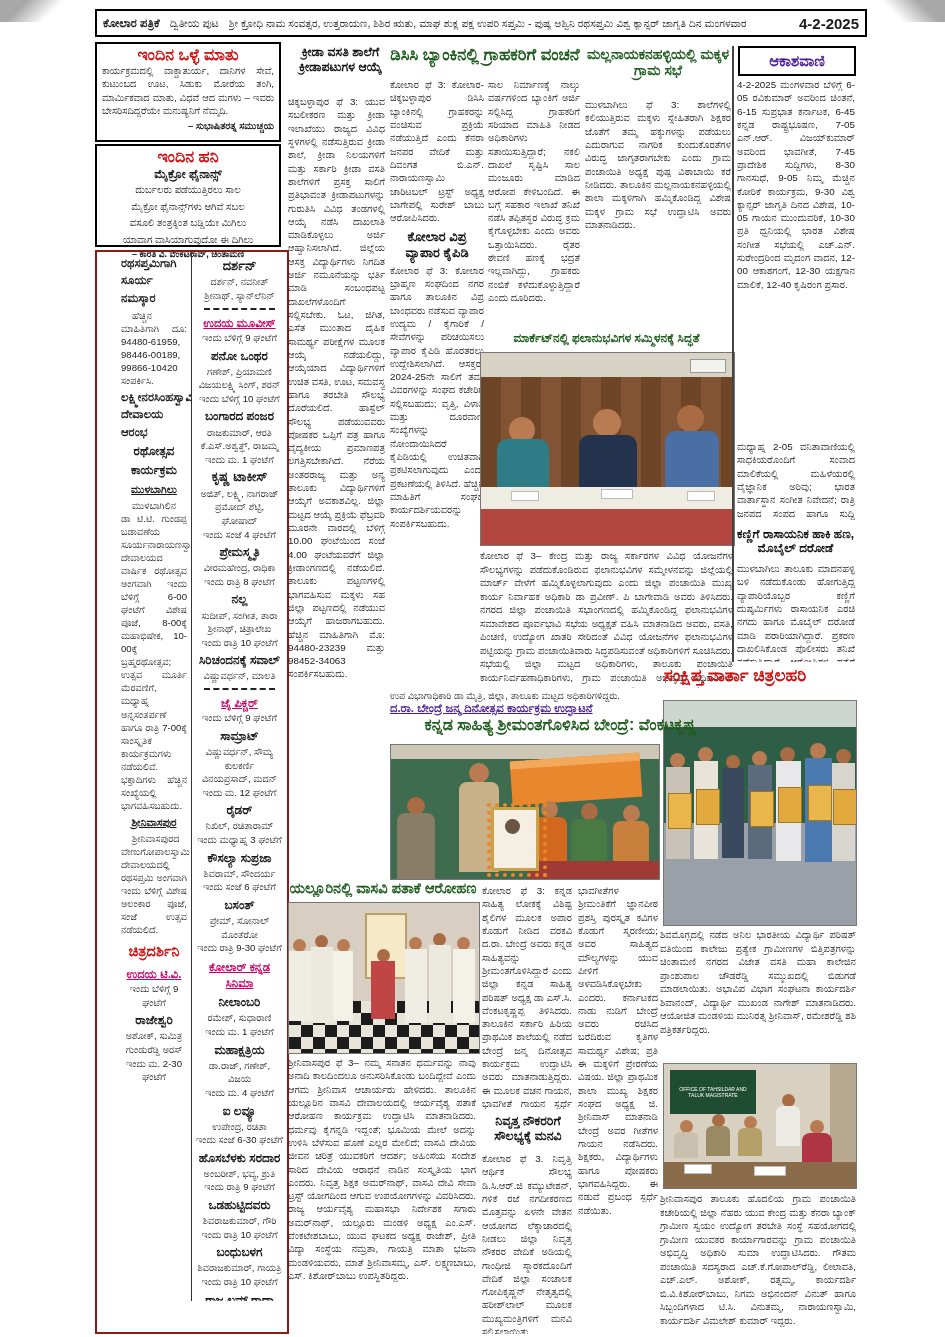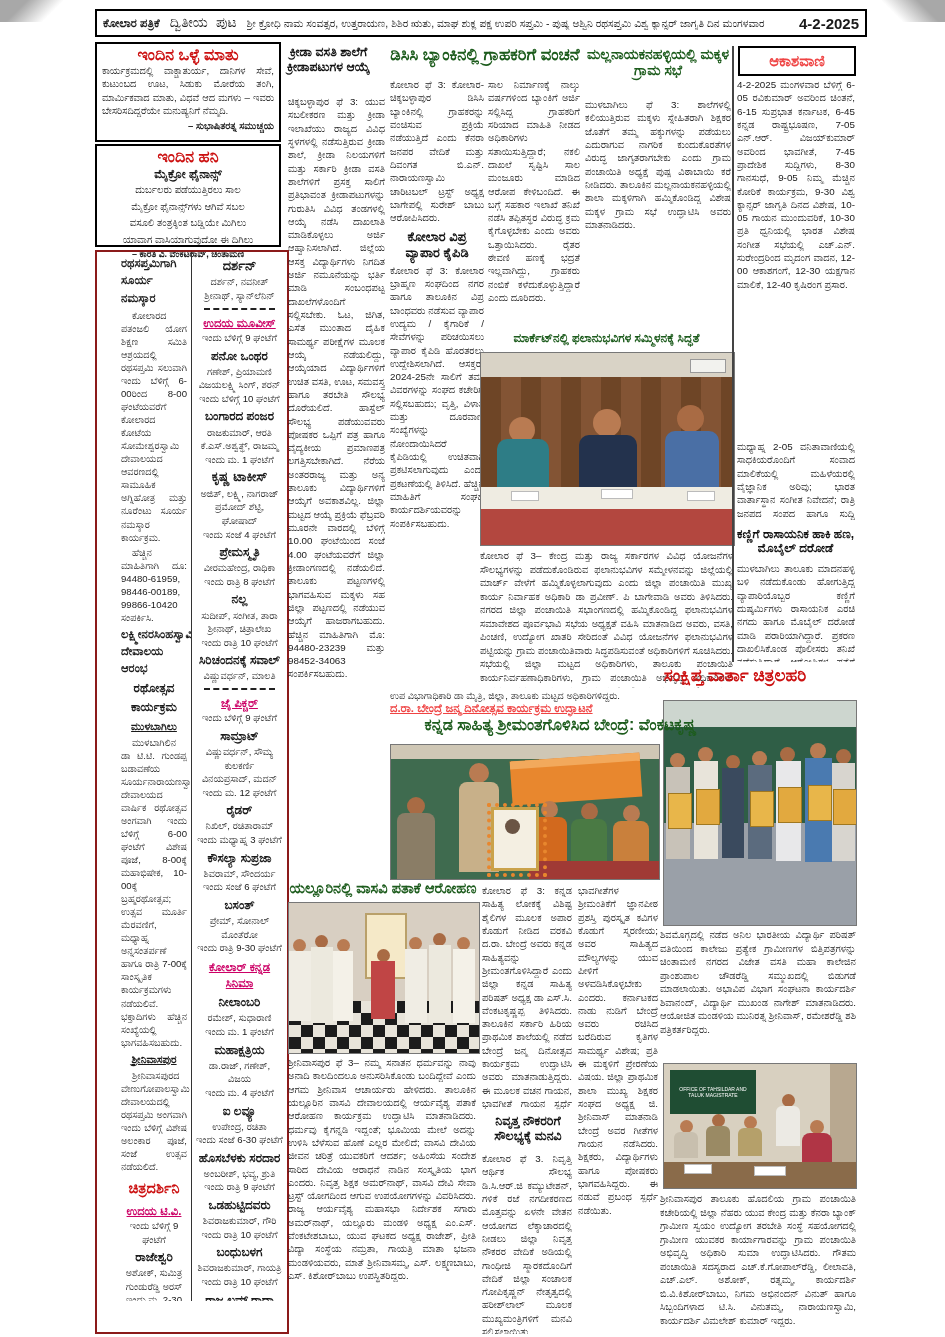--- a/index.html
+++ b/index.html
@@ -6,26 +6,26 @@
   body{width:945px;height:1337px;position:relative;background:#ffffff;
        font-family:"Liberation Sans","DejaVu Sans",sans-serif;color:#1a1a1a;}
   .abs{position:absolute;}
   .corner{position:absolute;top:0;height:22px;width:70px;}
   .corner.l{left:0;background:linear-gradient(135deg,#a8a8a8 0 30%,transparent 70%);}
   .corner.r{right:0;background:linear-gradient(225deg,#a8a8a8 0 30%,transparent 70%);}
   
   .masthead{left:95px;top:9px;width:756px;height:24px;border:2px solid #000;
             display:flex;align-items:center;gap:10px;padding:0 6px;background:#fff;}
   .masthead .paper{font-weight:bold;font-size:11.5px;white-space:nowrap;}
-  .masthead .pg{font-size:14px;white-space:nowrap;font-family:Liberation Mono, monospace;}
+  .masthead .pg{font-size:11px;white-space:nowrap;}
   .masthead .alm{font-size:10.5px;flex:1;white-space:nowrap;overflow:hidden;}
   .masthead .date{font-weight:bold;font-size:15px;white-space:nowrap;}
   
   .bx{border:2px solid #000;background:#fff;}
-  .green{color:#ef4444;}
+  .green{color:#4c1d95;}
   .headline-g{color:#1d5c1d;font-weight:bold;text-align:center;line-height:1.15;}
   .headline-k{color:#111;font-weight:bold;text-align:center;line-height:1.2;}
   .bodytext{font-size:9.8px;text-align:justify;line-height:1.36;overflow:hidden;}
   .bodytext::first-line{}
   .cap{font-size:9.8px;text-align:justify;line-height:1.38;overflow:hidden;}
   .titleRed{color:#cc1111;font-weight:bold;text-align:center;}
   
   .ln{text-align:center;line-height:1.42;}
   .ln-h{font-weight:bold;font-size:11.5px;text-align:left;line-height:1.5;}
   .ln-hc{font-weight:bold;font-size:12px;margin-top:2px;}
@@ -83,21 +83,20 @@
       <div class="ln ln-hl">ಯಾವಾಗ ವಾಸಿಯಾಗುವುದೋ ಈ ದಿಗಿಲು</div>
     </div>
   <div style="font-size:9px;font-weight:bold;text-align:center;margin-top:1px;">– ಕಾರತಿ ವಿ. ವೆಂಕಟರಾವ್, ಚಿಂತಾಮಣಿ</div>
 </div>
 
 <div class="abs progbox">
   <div class="progcols">
     <div class="progcol leftc">
         <div class="ln ln-h">ರಥಸಪ್ತಮಿಗಾಗಿ</div>
         <div class="ln ln-h">ಸೂರ್ಯ ನಮಸ್ಕಾರ</div>
-        <div class="ln ln-p">ಕೋಲಾರದ ಪತಂಜಲಿ ಯೋಗ ಶಿಕ್ಷಣ ಸಮಿತಿ ಆಶ್ರಯದಲ್ಲಿ ರಥಸಪ್ತಮಿ ಸಲುವಾಗಿ ಇಂದು ಬೆಳಿಗ್ಗೆ 6-00ರಿಂದ 8-00 ಘಂಟೆಯವರೆಗೆ ಕೋಲಾರದ ಕೋಟೆಯ ಸೋಮೇಶ್ವರಸ್ವಾಮಿ ದೇವಾಲಯದ ಆವರಣದಲ್ಲಿ ಸಾಮೂಹಿಕ ಅಗ್ನಿಹೋತ್ರ ಮತ್ತು ನೂರೆಂಟು ಸೂರ್ಯ ನಮಸ್ಕಾರ ಕಾರ್ಯಕ್ರಮ.</div>
         <div class="ln ln-p">ಹೆಚ್ಚಿನ ಮಾಹಿತಿಗಾಗಿ ದೂ: 94480-61959, 98446-00189, 99866-10420 ಸಂಪರ್ಕಿಸಿ.</div>
         <div class="ln ln-h">ಲಕ್ಷ್ಮೀನರಸಿಂಹಸ್ವಾಮಿ</div>
         <div class="ln ln-h">ದೇವಾಲಯ ಆರಂಭ</div>
         <div class="ln ln-hc">ರಥೋತ್ಸವ</div>
         <div class="ln ln-hc">ಕಾರ್ಯಕ್ರಮ</div>
         <div class="ln ln-u">ಮುಳಬಾಗಿಲು</div>
         <div class="ln ln-p">ಮುಳಬಾಗಿಲಿನ ಡಾ ಟಿ.ಟಿ. ಗುಂಡಪ್ಪ ಬಡಾವಣೆಯ ಸೂರ್ಯನಾರಾಯಣಸ್ವಾಮಿ ದೇವಾಲಯದ ವಾರ್ಷಿಕ ರಥೋತ್ಸವ ಅಂಗವಾಗಿ ಇಂದು ಬೆಳಿಗ್ಗೆ 6-00 ಘಂಟೆಗೆ ವಿಶೇಷ ಪೂಜೆ, 8-00ಕ್ಕೆ ಮಹಾಭಿಷೇಕ, 10-00ಕ್ಕೆ ಬ್ರಹ್ಮರಥೋತ್ಸವ; ಉತ್ಸವ ಮೂರ್ತಿ ಮೆರವಣಿಗೆ, ಮಧ್ಯಾಹ್ನ ಅನ್ನಸಂತರ್ಪಣೆ ಹಾಗೂ ರಾತ್ರಿ 7-00ಕ್ಕೆ ಸಾಂಸ್ಕೃತಿಕ ಕಾರ್ಯಕ್ರಮಗಳು ನಡೆಯಲಿವೆ. ಭಕ್ತಾದಿಗಳು ಹೆಚ್ಚಿನ ಸಂಖ್ಯೆಯಲ್ಲಿ ಭಾಗವಹಿಸಬಹುದು.</div>
         <div class="ln ln-u">ಶ್ರೀನಿವಾಸಪುರ</div>
         <div class="ln ln-p">ಶ್ರೀನಿವಾಸಪುರದ ವೇಣುಗೋಪಾಲಸ್ವಾಮಿ ದೇವಾಲಯದಲ್ಲಿ ರಥಸಪ್ತಮಿ ಅಂಗವಾಗಿ ಇಂದು ಬೆಳಿಗ್ಗೆ ವಿಶೇಷ ಅಲಂಕಾರ ಪೂಜೆ, ಸಂಜೆ ಉತ್ಸವ ನಡೆಯಲಿದೆ.</div>
         <div class="ln ln-r">ಚಿತ್ರದರ್ಶಿನಿ</div>
@@ -169,21 +168,21 @@
         <div class="ln ln-c">ಶಿವರಾಜಕುಮಾರ್, ಗೌರಿ</div>
         <div class="ln ln-t">ಇಂದು ರಾತ್ರಿ 10 ಘಂಟೆಗೆ</div>
         <div class="ln ln-b">ಬಂಧುಬಳಗ</div>
         <div class="ln ln-c">ಶಿವರಾಜಕುಮಾರ್, ಗಾಯತ್ರಿ</div>
         <div class="ln ln-t">ಇಂದು ರಾತ್ರಿ 10 ಘಂಟೆಗೆ</div>
         <div class="ln ln-b">ರಾಜ ಲವ್ಸ್ ರಾಧಾ</div>
       </div>
   </div>
 </div>
 
-<div class="abs headline-k" style="left:280px;top:45px;width:97px;font-size:12.5px;">ಕ್ರೀಡಾ ವಸತಿ ಶಾಲೆಗೆ ಕ್ರೀಡಾಪಟುಗಳ ಆಯ್ಕೆ</div>
+<div class="abs headline-k" style="left:292px;top:45px;width:97px;font-size:12.5px;">ಕ್ರೀಡಾ ವಸತಿ ಶಾಲೆಗೆ ಕ್ರೀಡಾಪಟುಗಳ ಆಯ್ಕೆ</div>
 <div class="abs bodytext" style="left:288px;top:95px;width:97px;height:782px;">ಚಿಕ್ಕಬಳ್ಳಾಪುರ ಫೆ 3: ಯುವ ಸಬಲೀಕರಣ ಮತ್ತು ಕ್ರೀಡಾ ಇಲಾಖೆಯು ರಾಜ್ಯದ ವಿವಿಧ ಸ್ಥಳಗಳಲ್ಲಿ ನಡೆಸುತ್ತಿರುವ ಕ್ರೀಡಾ ಶಾಲೆ, ಕ್ರೀಡಾ ನಿಲಯಗಳಿಗೆ ಮತ್ತು ಸರ್ಕಾರಿ ಕ್ರೀಡಾ ವಸತಿ ಶಾಲೆಗಳಿಗೆ ಪ್ರಸಕ್ತ ಸಾಲಿಗೆ ಪ್ರತಿಭಾವಂತ ಕ್ರೀಡಾಪಟುಗಳನ್ನು ಗುರುತಿಸಿ ವಿವಿಧ ತಂಡಗಳಲ್ಲಿ ಆಯ್ಕೆ ನಡೆಸಿ ದಾಖಲಾತಿ ಮಾಡಿಕೊಳ್ಳಲು ಅರ್ಜಿ ಆಹ್ವಾನಿಸಲಾಗಿದೆ. ಜಿಲ್ಲೆಯ ಆಸಕ್ತ ವಿದ್ಯಾರ್ಥಿಗಳು ನಿಗದಿತ ಅರ್ಜಿ ನಮೂನೆಯನ್ನು ಭರ್ತಿ ಮಾಡಿ ಸಂಬಂಧಪಟ್ಟ ದಾಖಲೆಗಳೊಂದಿಗೆ ಸಲ್ಲಿಸಬೇಕು. ಓಟ, ಜಿಗಿತ, ಎಸೆತ ಮುಂತಾದ ದೈಹಿಕ ಸಾಮರ್ಥ್ಯ ಪರೀಕ್ಷೆಗಳ ಮೂಲಕ ಆಯ್ಕೆ ನಡೆಯಲಿದ್ದು, ಆಯ್ಕೆಯಾದ ವಿದ್ಯಾರ್ಥಿಗಳಿಗೆ ಉಚಿತ ವಸತಿ, ಊಟ, ಸಮವಸ್ತ್ರ ಹಾಗೂ ತರಬೇತಿ ಸೌಲಭ್ಯ ದೊರೆಯಲಿದೆ. ಹಾಸ್ಟೆಲ್ ಸೌಲಭ್ಯ ಪಡೆಯುವವರು ಪೋಷಕರ ಒಪ್ಪಿಗೆ ಪತ್ರ ಹಾಗೂ ವೈದ್ಯಕೀಯ ಪ್ರಮಾಣಪತ್ರ ಲಗತ್ತಿಸಬೇಕಾಗಿದೆ. ನೆರೆಯ ಅಂತರರಾಜ್ಯ ಮತ್ತು ಅನ್ಯ ತಾಲೂಕು ವಿದ್ಯಾರ್ಥಿಗಳಿಗೆ ಆಯ್ಕೆಗೆ ಅವಕಾಶವಿಲ್ಲ. ಜಿಲ್ಲಾ ಮಟ್ಟದ ಆಯ್ಕೆ ಪ್ರಕ್ರಿಯೆ ಫೆಬ್ರವರಿ ಮೂರನೇ ವಾರದಲ್ಲಿ ಬೆಳಿಗ್ಗೆ 10.00 ಘಂಟೆಯಿಂದ ಸಂಜೆ 4.00 ಘಂಟೆಯವರೆಗೆ ಜಿಲ್ಲಾ ಕ್ರೀಡಾಂಗಣದಲ್ಲಿ ನಡೆಯಲಿದೆ. ತಾಲೂಕು ಪಟ್ಟಣಗಳಲ್ಲಿ ಭಾಗವಹಿಸುವ ಮಕ್ಕಳು ಸಹ ಜಿಲ್ಲಾ ಪಟ್ಟಣದಲ್ಲಿ ನಡೆಯುವ ಆಯ್ಕೆಗೆ ಹಾಜರಾಗಬಹುದು. ಹೆಚ್ಚಿನ ಮಾಹಿತಿಗಾಗಿ ಮೊ: 94480-23239 ಮತ್ತು 98452-34063 ಸಂಪರ್ಕಿಸಬಹುದು.</div>
 
 <div class="abs headline-g" style="left:388px;top:45px;width:194px;font-size:16.5px;">ಡಿಸಿಸಿ ಬ್ಯಾಂಕಿನಲ್ಲಿ ಗ್ರಾಹಕರಿಗೆ ವಂಚನೆ</div>
 <div class="abs" style="left:390px;top:78px;width:94px;height:610px;overflow:hidden;">
   <div class="bodytext">ಕೋಲಾರ ಫೆ 3: ಕೋಲಾರ-ಚಿಕ್ಕಬಳ್ಳಾಪುರ ಡಿಸಿಸಿ ಬ್ಯಾಂಕಿನಲ್ಲಿ ಗ್ರಾಹಕರನ್ನು ವಂಚಿಸುವ ಪ್ರಕ್ರಿಯೆ ನಡೆಯುತ್ತಿದೆ ಎಂದು ಕೆನರಾ ಜನಪರ ವೇದಿಕೆ ಮತ್ತು ದಿವಂಗತ ಬಿ.ಎನ್. ನಾರಾಯಣಸ್ವಾಮಿ ಚಾರಿಟಬಲ್ ಟ್ರಸ್ಟ್ ಅಧ್ಯಕ್ಷ ಬಾಗೇಪಲ್ಲಿ ಸುರೇಶ್ ಬಾಬು ಆರೋಪಿಸಿದರು.</div>
   <div class="headline-k" style="font-size:13px;margin-top:5px;">ಕೋಲಾರ ವಿಪ್ರ</div>
   <div class="headline-k" style="font-size:13px;margin-bottom:3px;">ವ್ಯಾಪಾರ ಕೈಪಿಡಿ</div>
   <div class="bodytext">ಕೋಲಾರ ಫೆ 3: ಕೋಲಾರ ಬ್ರಾಹ್ಮಣ ಸಂಘದಿಂದ ನಗರ ಹಾಗೂ ತಾಲೂಕಿನ ವಿಪ್ರ ಬಾಂಧವರು ನಡೆಸುವ ವ್ಯಾಪಾರ ಉದ್ಯಮ / ಕೈಗಾರಿಕೆ / ಸೇವೆಗಳನ್ನು ಪರಿಚಯಿಸಲು ವ್ಯಾಪಾರ ಕೈಪಿಡಿ ಹೊರತರಲು ಉದ್ದೇಶಿಸಲಾಗಿದೆ. ಆಸಕ್ತರು 2024-25ನೇ ಸಾಲಿಗೆ ತಮ್ಮ ವಿವರಗಳನ್ನು ಸಂಘದ ಕಚೇರಿಗೆ ಸಲ್ಲಿಸಬಹುದು; ವೃತ್ತಿ, ವಿಳಾಸ ಮತ್ತು ದೂರವಾಣಿ ಸಂಖ್ಯೆಗಳನ್ನು ನೋಂದಾಯಿಸಿದರೆ ಕೈಪಿಡಿಯಲ್ಲಿ ಉಚಿತವಾಗಿ ಪ್ರಕಟಿಸಲಾಗುವುದು ಎಂದು ಪ್ರಕಟಣೆಯಲ್ಲಿ ತಿಳಿಸಿದೆ. ಹೆಚ್ಚಿನ ಮಾಹಿತಿಗೆ ಸಂಘದ ಕಾರ್ಯದರ್ಶಿಯವರನ್ನು ಸಂಪರ್ಕಿಸಬಹುದು.</div>
 </div>
 <div class="abs bodytext" style="left:488px;top:78px;width:92px;height:250px;">ಸಾಲ ನಿರ್ಮಾಣಕ್ಕೆ ನಾಲ್ಕು ವರ್ಷಗಳಿಂದ ಬ್ಯಾಂಕಿಗೆ ಅರ್ಜಿ ಸಲ್ಲಿಸಿದ್ದ ಗ್ರಾಹಕರಿಗೆ ಸರಿಯಾದ ಮಾಹಿತಿ ನೀಡದ ಅಧಿಕಾರಿಗಳು ಸತಾಯಿಸುತ್ತಿದ್ದಾರೆ; ನಕಲಿ ದಾಖಲೆ ಸೃಷ್ಟಿಸಿ ಸಾಲ ಮಂಜೂರು ಮಾಡಿದ ಆರೋಪ ಕೇಳಿಬಂದಿದೆ. ಈ ಬಗ್ಗೆ ಸಹಕಾರ ಇಲಾಖೆ ತನಿಖೆ ನಡೆಸಿ ತಪ್ಪಿತಸ್ಥರ ವಿರುದ್ಧ ಕ್ರಮ ಕೈಗೊಳ್ಳಬೇಕು ಎಂದು ಅವರು ಒತ್ತಾಯಿಸಿದರು. ರೈತರ ಠೇವಣಿ ಹಣಕ್ಕೆ ಭದ್ರತೆ ಇಲ್ಲವಾಗಿದ್ದು, ಗ್ರಾಹಕರು ನಂಬಿಕೆ ಕಳೆದುಕೊಳ್ಳುತ್ತಿದ್ದಾರೆ ಎಂದು ದೂರಿದರು.</div>

